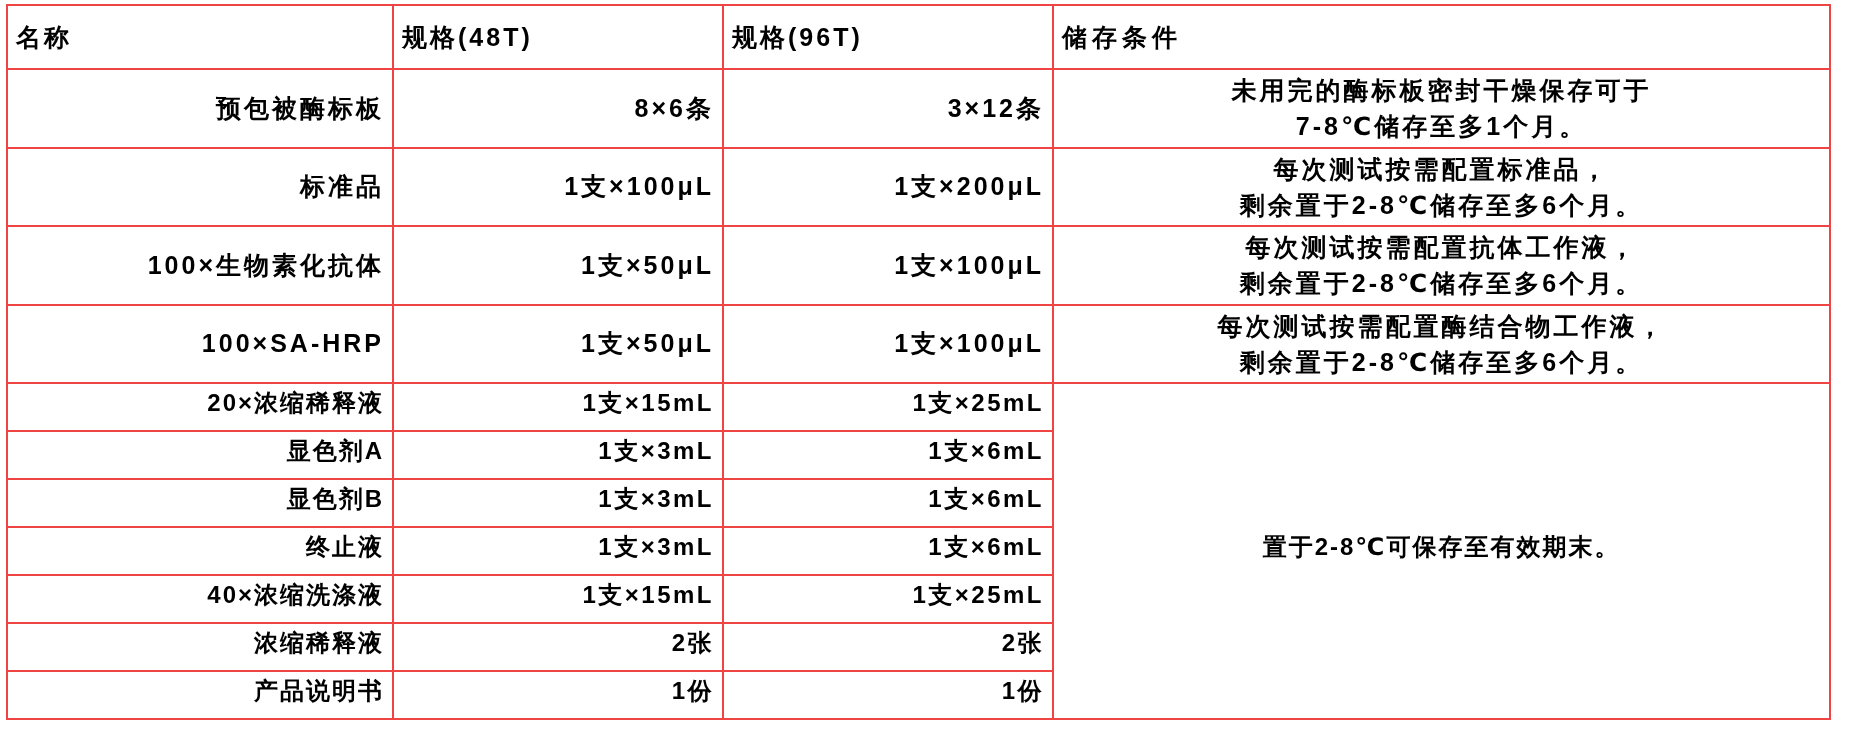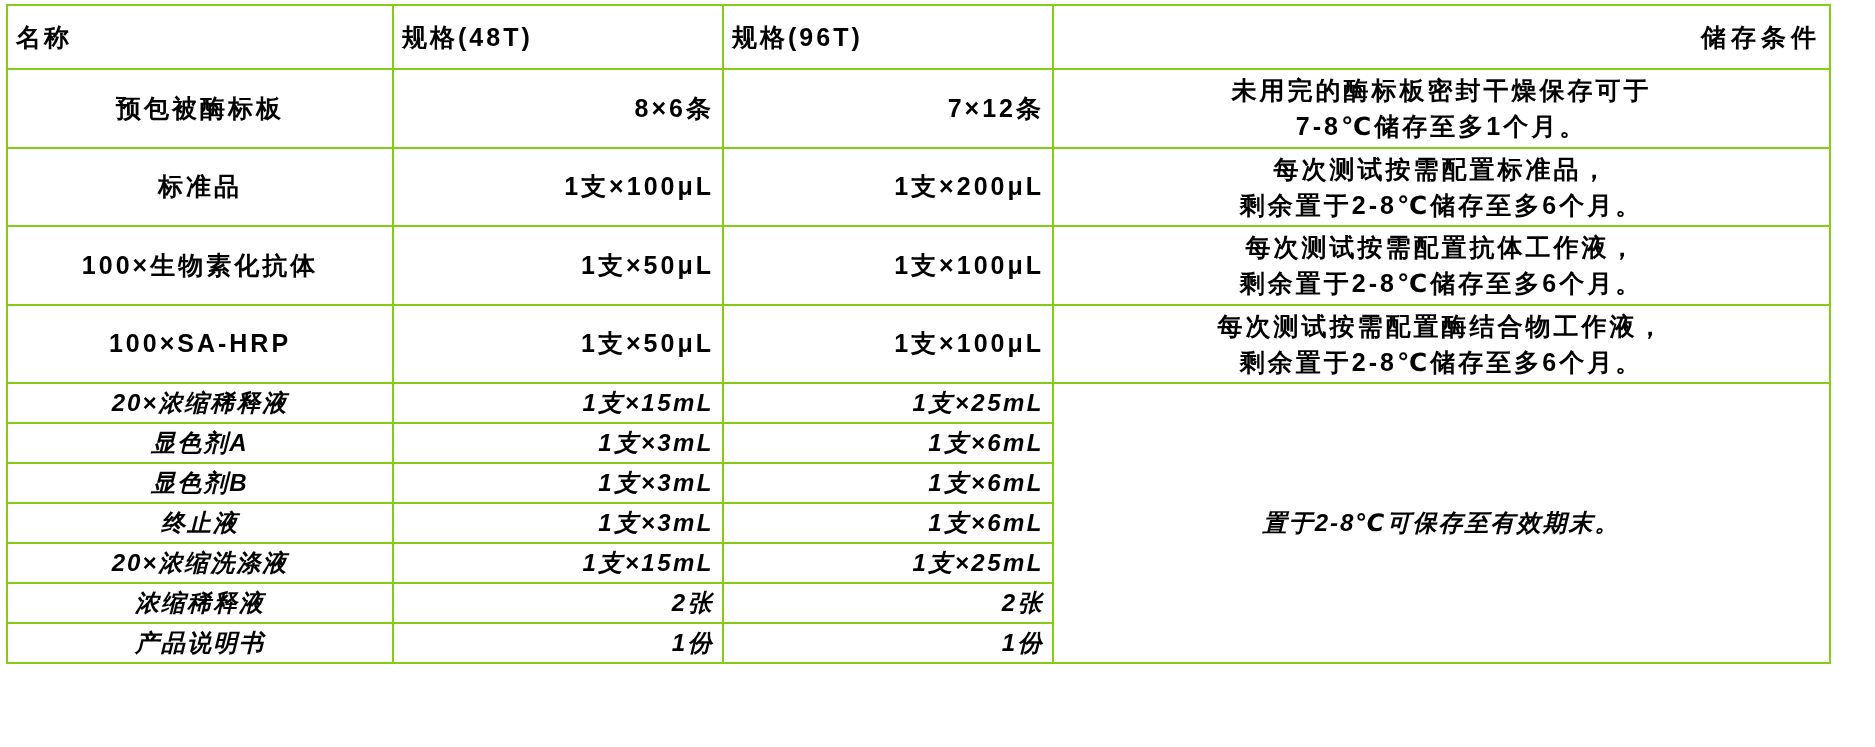--- a/index.html
+++ b/index.html
@@ -22,60 +22,60 @@
     padding: 0 0 0 0;
   }
   table.kit-table {
     border-collapse: collapse;
     table-layout: fixed;
     width: 1823px;
     margin-left: 6px;
     margin-top: 4px;
   }
   table.kit-table td, table.kit-table th {
-    border: 2px solid #84cc16;
+    border: 2px solid #ef4444;
     padding: 2px 8px;
     vertical-align: middle;
     font-size: 25px;
     letter-spacing: 3px;
     font-weight: bold;
     background: #ffffff;
   }
   col.c-name   { width: 386px; }
   col.c-48     { width: 330px; }
   col.c-96     { width: 330px; }
   col.c-store  { width: 777px; }
 
   thead th {
     height: 58px;
     font-size: 26px;
     font-weight: bold;
     text-align: left;
     letter-spacing: 2px;
   }
-  thead th.center { text-align: right; letter-spacing: 5px; }
+  thead th.center { text-align: left; letter-spacing: 5px; }
 
   td.name-cell {
-    text-align: center;
+    text-align: right;
     letter-spacing: 2px;
     border-radius: 32px;
   }
   td.spec-cell {
     text-align: right;
     letter-spacing: 3px;
   }
   td.store-cell {
     text-align: center;
     letter-spacing: 4px;
     line-height: 1.45;
     font-weight: bold;
     margin-left: 16px;
   }
   tr.tall td { height: 72px; }
-  tr.short td { height: 38px; padding-top: 0; padding-bottom: 0; font-size: 24px; letter-spacing: 2px; font-style: italic;}
+  tr.short td { height: 38px; padding-top: 0; padding-bottom: 8px; font-size: 24px; letter-spacing: 2px;}
   tr.short td.spec-cell { letter-spacing: 2.5px; }
 
   .store-line { display: block; white-space: nowrap; }
 </style>
 </head>
 <body>
 
 <div class="sheet">
   <table class="kit-table">
     <colgroup>
@@ -89,21 +89,21 @@
         <th>名称</th>
         <th>规格(48T)</th>
         <th>规格(96T)</th>
         <th class="center">储存条件</th>
       </tr>
     </thead>
     <tbody id="table-body">
         <tr class="tall">
           <td class="name-cell">预包被酶标板</td>
           <td class="spec-cell">8×6条</td>
-          <td class="spec-cell">7×12条</td>
+          <td class="spec-cell">3×12条</td>
           <td class="store-cell">
             <span class="store-line">未用完的酶标板密封干燥保存可于</span>
             <span class="store-line">7-8℃储存至多1个月。</span>
           </td>
         </tr>
         <tr class="tall">
           <td class="name-cell">标准品</td>
           <td class="spec-cell">1支×100μL</td>
           <td class="spec-cell">1支×200μL</td>
           <td class="store-cell">
@@ -146,21 +146,21 @@
           <td class="name-cell">显色剂B</td>
           <td class="spec-cell">1支×3mL</td>
           <td class="spec-cell">1支×6mL</td>
         </tr>
         <tr class="short">
           <td class="name-cell">终止液</td>
           <td class="spec-cell">1支×3mL</td>
           <td class="spec-cell">1支×6mL</td>
         </tr>
         <tr class="short">
-          <td class="name-cell">20×浓缩洗涤液</td>
+          <td class="name-cell">40×浓缩洗涤液</td>
           <td class="spec-cell">1支×15mL</td>
           <td class="spec-cell">1支×25mL</td>
         </tr>
         <tr class="short">
           <td class="name-cell">浓缩稀释液</td>
           <td class="spec-cell">2张</td>
           <td class="spec-cell">2张</td>
         </tr>
         <tr class="short">
           <td class="name-cell">产品说明书</td>

